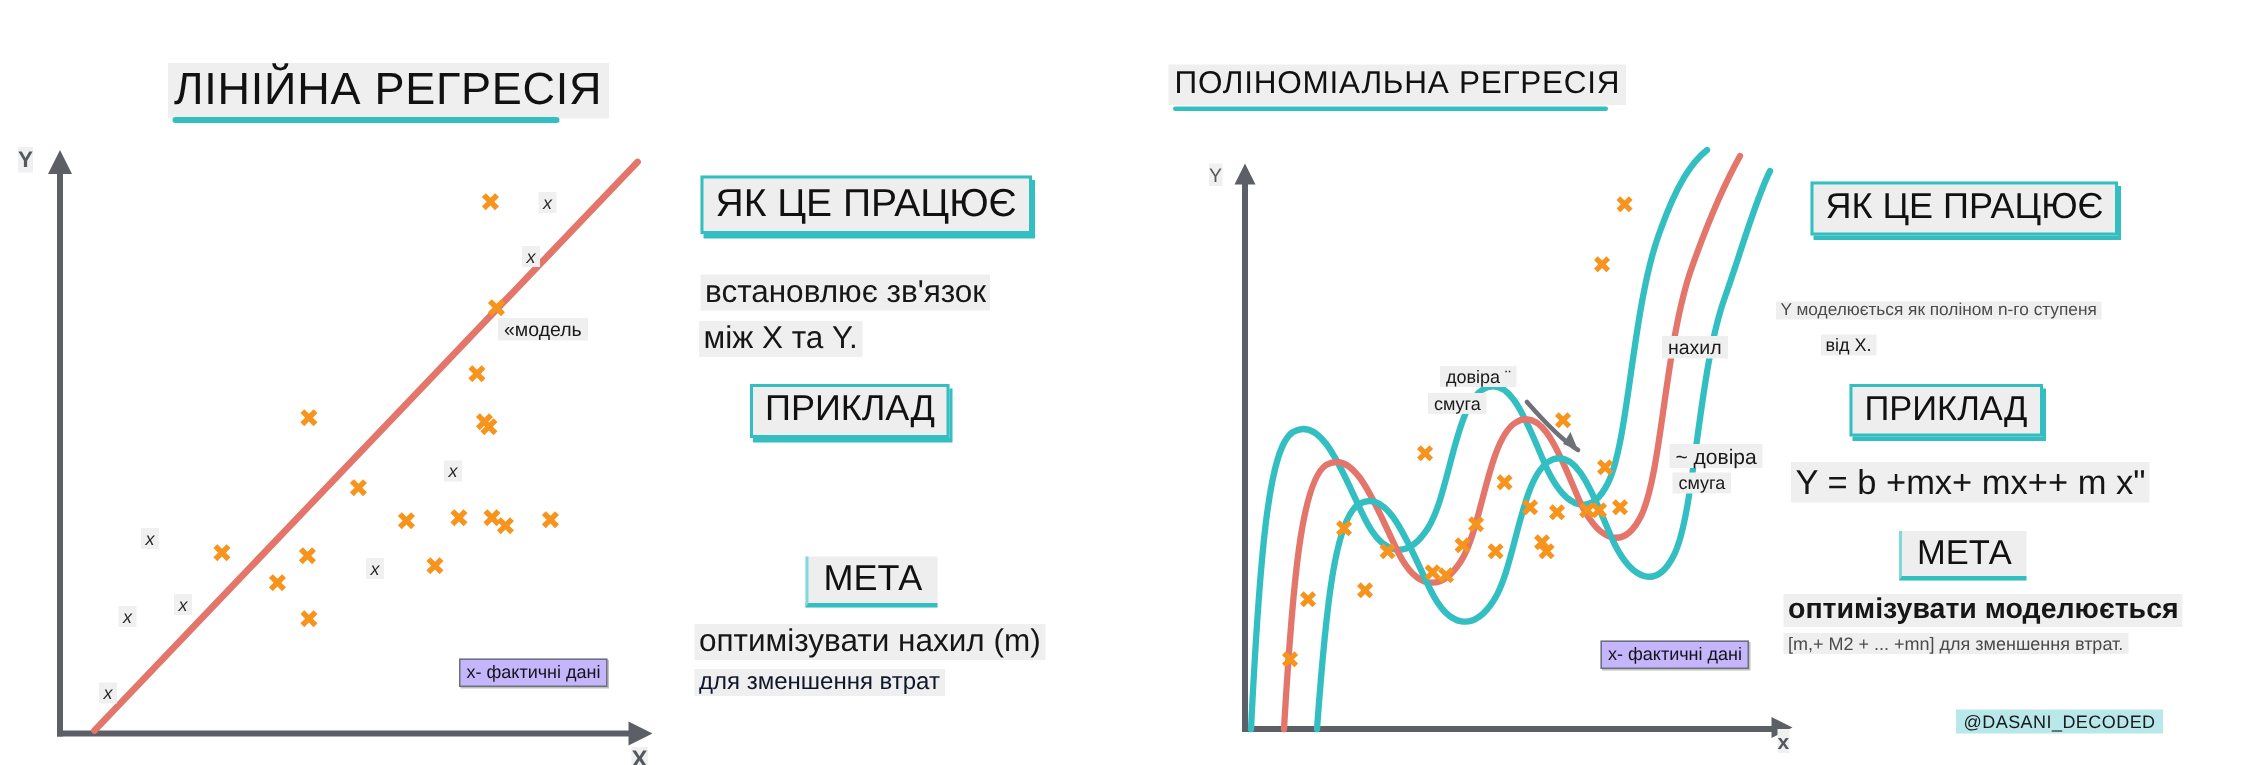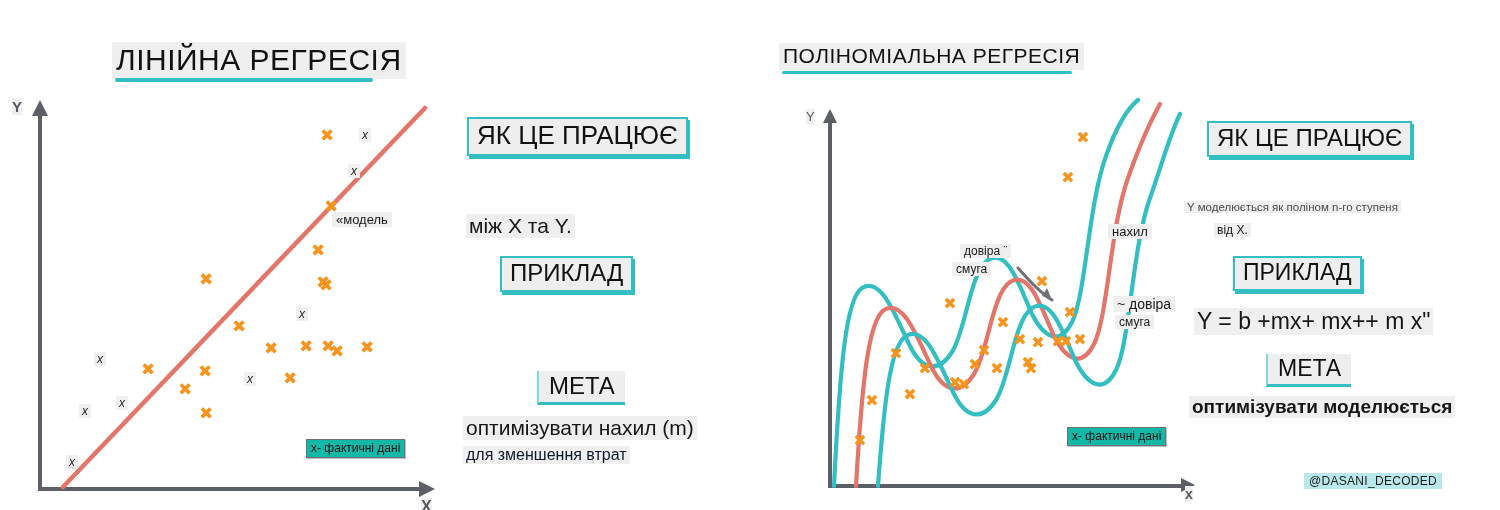--- a/index.html
+++ b/index.html
@@ -25,21 +25,21 @@
   
   .chip{position:absolute;white-space:nowrap;background:#efefef;color:#161616;
       padding:0 3px;}
 
   
   .axis{position:absolute;background:#5c6066;}
   .axis-arrow{position:absolute;width:0;height:0;}
   .axis-label{position:absolute;white-space:nowrap;background:#f0f0f0;
       color:#55595f;font-weight:700;}
 
-  .legend-box{position:absolute;white-space:nowrap;background:#14b8a6;
+  .legend-box{position:absolute;white-space:nowrap;background:#c4b5fd;
       border:1.5px solid #6e7278;color:#141414;padding:1px 4px 2px;
       box-shadow:1px 1px 0 rgba(0,0,0,.25);}
 
   
   .xmark{position:absolute;color:#f7941e;font-weight:900;line-height:1;
       transform:translate(-50%,-50%);}
   .xtext{position:absolute;color:#2a2a2a;background:#f0f0f0;line-height:1;
       transform:translate(-50%,-50%);padding:1px 3px;font-style:italic;}
 
   .note{position:absolute;white-space:nowrap;background:#efefef;color:#1a1a1a;padding:0 4px;}
@@ -97,20 +97,21 @@
     <div class="xtext" style="left:122px;top:387px;font-size:12px;">x</div>
     <div class="xtext" style="left:85px;top:395px;font-size:12px;">x</div>
     <div class="xtext" style="left:250px;top:363px;font-size:12px;">x</div>
     <div class="xtext" style="left:72px;top:446px;font-size:12px;">x</div>
 
     <div class="legend-box" style="left:306px;top:423px;font-size:12px;">х- фактичні дані</div>
   </div>
 
   <div class="hdr-box" style="left:467px;top:101px;font-size:26px;">ЯК ЦЕ ПРАЦЮЄ</div>
 
+  <div class="chip" style="left:467px;top:167px;font-size:21px;">встановлює зв'язок</div>
   <div class="chip" style="left:466px;top:198px;font-size:21px;">між X та Y.</div>
 
   <div class="hdr-box" style="left:500px;top:240px;font-size:24px;">ПРИКЛАД</div>
 
 
   <div class="hdr-underline" style="left:537px;top:355px;font-size:24px;">МЕТА</div>
 
   <div class="chip" style="left:463px;top:400px;font-size:21px;">оптимізувати нахил (m)</div>
   <div class="chip" style="left:463px;top:430px;font-size:16px;color:#0f172a;">для зменшення втрат</div>
 </div>
@@ -191,15 +192,16 @@
   <div class="chip" style="left:414px;top:185px;font-size:11.5px;color:#4a4a4a;">Y моделюється як поліном n-го ступеня</div>
   <div class="chip" style="left:444px;top:207px;font-size:12px;">від X.</div>
 
   <div class="hdr-box" style="left:463px;top:240px;font-size:23px;">ПРИКЛАД</div>
 
   <div class="chip" style="left:424px;top:292px;font-size:23px;">Y = b +mx+ mx++ m x"</div>
 
   <div class="hdr-underline" style="left:496px;top:338px;font-size:23px;">МЕТА</div>
 
   <div class="chip" style="left:419px;top:380px;font-size:19px;font-weight:600;">оптимізувати моделюється</div>
+  <div class="chip" style="left:419px;top:406px;font-size:12px;color:#4a4a4a;">[m,+ M2 + ... +mn] для зменшення втрат.</div>
 
   <div class="watermark" style="left:534px;top:457px;font-size:12px;">@DASANI_DECODED</div>
 </div>
 
 </body></html>

